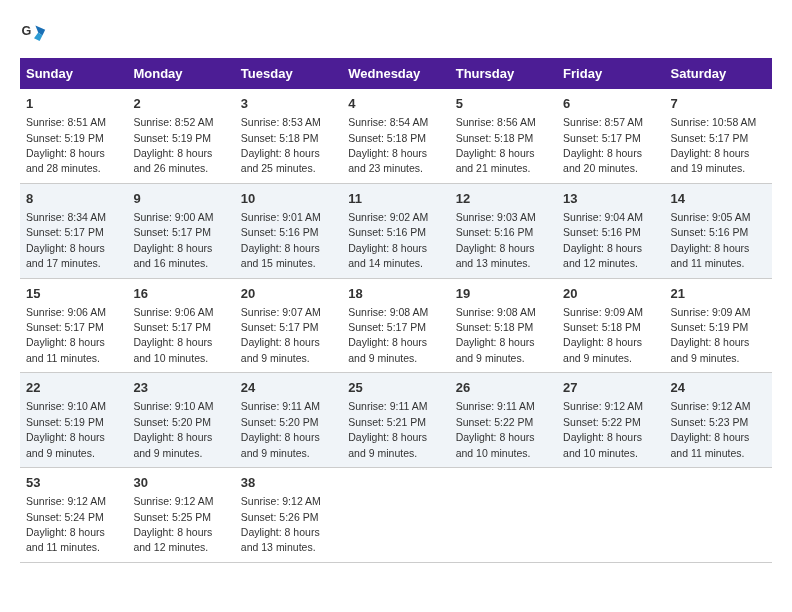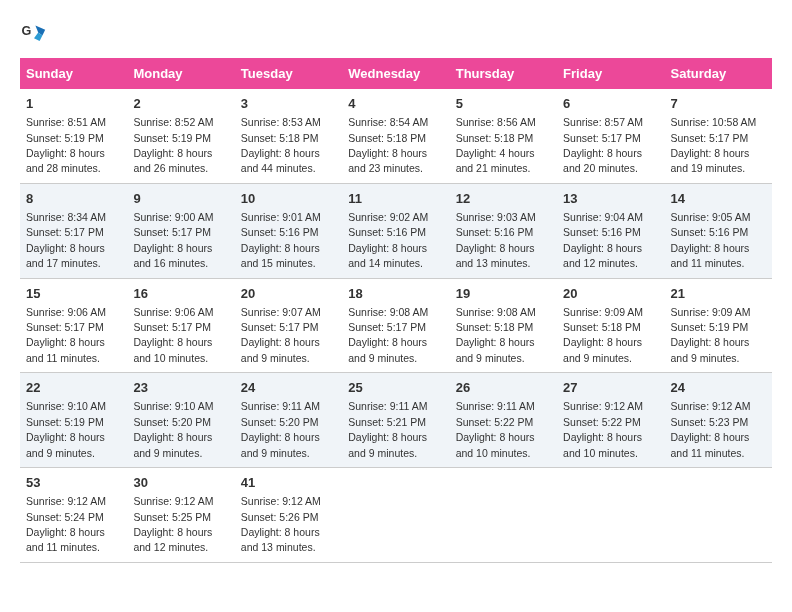--- a/index.html
+++ b/index.html
@@ -47,21 +47,21 @@
       font-size: 16px;
       color: #444;
       margin-top: 2px;
     }
     table {
       width: 100%;
       border-collapse: collapse;
       font-size: 11px;
     }
     thead tr {
-      background-color: #ec4899;
+      background-color: #4c1d95;
       color: white;
     }
     thead th {
       padding: 8px 6px;
       text-align: left;
       font-size: 13px;
       font-weight: bold;
     }
     tbody tr {
       border-bottom: 1px solid #ccc;
@@ -125,23 +125,23 @@
         <th>Wednesday</th>
         <th>Thursday</th>
         <th>Friday</th>
         <th>Saturday</th>
       </tr>
   </thead>
   <tbody id="calendar-body">
   <tr>
         <td><span class="day-num">1</span><span class="cell-text">Sunrise: 8:51 AM</span><br><span class="cell-text">Sunset: 5:19 PM</span><br><span class="cell-text">Daylight: 8 hours and 28 minutes.</span></td>
         <td><span class="day-num">2</span><span class="cell-text">Sunrise: 8:52 AM</span><br><span class="cell-text">Sunset: 5:19 PM</span><br><span class="cell-text">Daylight: 8 hours and 26 minutes.</span></td>
-        <td><span class="day-num">3</span><span class="cell-text">Sunrise: 8:53 AM</span><br><span class="cell-text">Sunset: 5:18 PM</span><br><span class="cell-text">Daylight: 8 hours and 44 minutes.</span></td>
+        <td><span class="day-num">3</span><span class="cell-text">Sunrise: 8:53 AM</span><br><span class="cell-text">Sunset: 5:18 PM</span><br><span class="cell-text">Daylight: 8 hours and 25 minutes.</span></td>
         <td><span class="day-num">4</span><span class="cell-text">Sunrise: 8:54 AM</span><br><span class="cell-text">Sunset: 5:18 PM</span><br><span class="cell-text">Daylight: 8 hours and 23 minutes.</span></td>
-        <td><span class="day-num">5</span><span class="cell-text">Sunrise: 8:56 AM</span><br><span class="cell-text">Sunset: 5:18 PM</span><br><span class="cell-text">Daylight: 4 hours and 21 minutes.</span></td>
+        <td><span class="day-num">5</span><span class="cell-text">Sunrise: 8:56 AM</span><br><span class="cell-text">Sunset: 5:18 PM</span><br><span class="cell-text">Daylight: 8 hours and 21 minutes.</span></td>
         <td><span class="day-num">6</span><span class="cell-text">Sunrise: 8:57 AM</span><br><span class="cell-text">Sunset: 5:17 PM</span><br><span class="cell-text">Daylight: 8 hours and 20 minutes.</span></td>
         <td><span class="day-num">7</span><span class="cell-text">Sunrise: 10:58 AM</span><br><span class="cell-text">Sunset: 5:17 PM</span><br><span class="cell-text">Daylight: 8 hours and 19 minutes.</span></td>
       </tr>
       <tr>
         <td><span class="day-num">8</span><span class="cell-text">Sunrise: 8:34 AM</span><br><span class="cell-text">Sunset: 5:17 PM</span><br><span class="cell-text">Daylight: 8 hours and 17 minutes.</span></td>
         <td><span class="day-num">9</span><span class="cell-text">Sunrise: 9:00 AM</span><br><span class="cell-text">Sunset: 5:17 PM</span><br><span class="cell-text">Daylight: 8 hours and 16 minutes.</span></td>
         <td><span class="day-num">10</span><span class="cell-text">Sunrise: 9:01 AM</span><br><span class="cell-text">Sunset: 5:16 PM</span><br><span class="cell-text">Daylight: 8 hours and 15 minutes.</span></td>
         <td><span class="day-num">11</span><span class="cell-text">Sunrise: 9:02 AM</span><br><span class="cell-text">Sunset: 5:16 PM</span><br><span class="cell-text">Daylight: 8 hours and 14 minutes.</span></td>
         <td><span class="day-num">12</span><span class="cell-text">Sunrise: 9:03 AM</span><br><span class="cell-text">Sunset: 5:16 PM</span><br><span class="cell-text">Daylight: 8 hours and 13 minutes.</span></td>
         <td><span class="day-num">13</span><span class="cell-text">Sunrise: 9:04 AM</span><br><span class="cell-text">Sunset: 5:16 PM</span><br><span class="cell-text">Daylight: 8 hours and 12 minutes.</span></td>
@@ -161,20 +161,20 @@
         <td><span class="day-num">23</span><span class="cell-text">Sunrise: 9:10 AM</span><br><span class="cell-text">Sunset: 5:20 PM</span><br><span class="cell-text">Daylight: 8 hours and 9 minutes.</span></td>
         <td><span class="day-num">24</span><span class="cell-text">Sunrise: 9:11 AM</span><br><span class="cell-text">Sunset: 5:20 PM</span><br><span class="cell-text">Daylight: 8 hours and 9 minutes.</span></td>
         <td><span class="day-num">25</span><span class="cell-text">Sunrise: 9:11 AM</span><br><span class="cell-text">Sunset: 5:21 PM</span><br><span class="cell-text">Daylight: 8 hours and 9 minutes.</span></td>
         <td><span class="day-num">26</span><span class="cell-text">Sunrise: 9:11 AM</span><br><span class="cell-text">Sunset: 5:22 PM</span><br><span class="cell-text">Daylight: 8 hours and 10 minutes.</span></td>
         <td><span class="day-num">27</span><span class="cell-text">Sunrise: 9:12 AM</span><br><span class="cell-text">Sunset: 5:22 PM</span><br><span class="cell-text">Daylight: 8 hours and 10 minutes.</span></td>
         <td><span class="day-num">24</span><span class="cell-text">Sunrise: 9:12 AM</span><br><span class="cell-text">Sunset: 5:23 PM</span><br><span class="cell-text">Daylight: 8 hours and 11 minutes.</span></td>
       </tr>
       <tr>
         <td><span class="day-num">53</span><span class="cell-text">Sunrise: 9:12 AM</span><br><span class="cell-text">Sunset: 5:24 PM</span><br><span class="cell-text">Daylight: 8 hours and 11 minutes.</span></td>
         <td><span class="day-num">30</span><span class="cell-text">Sunrise: 9:12 AM</span><br><span class="cell-text">Sunset: 5:25 PM</span><br><span class="cell-text">Daylight: 8 hours and 12 minutes.</span></td>
-        <td><span class="day-num">41</span><span class="cell-text">Sunrise: 9:12 AM</span><br><span class="cell-text">Sunset: 5:26 PM</span><br><span class="cell-text">Daylight: 8 hours and 13 minutes.</span></td>
+        <td><span class="day-num">38</span><span class="cell-text">Sunrise: 9:12 AM</span><br><span class="cell-text">Sunset: 5:26 PM</span><br><span class="cell-text">Daylight: 8 hours and 13 minutes.</span></td>
         <td></td>
         <td></td>
         <td></td>
         <td></td>
       </tr>
     </tbody>
 </table>
 
 </body></html>

